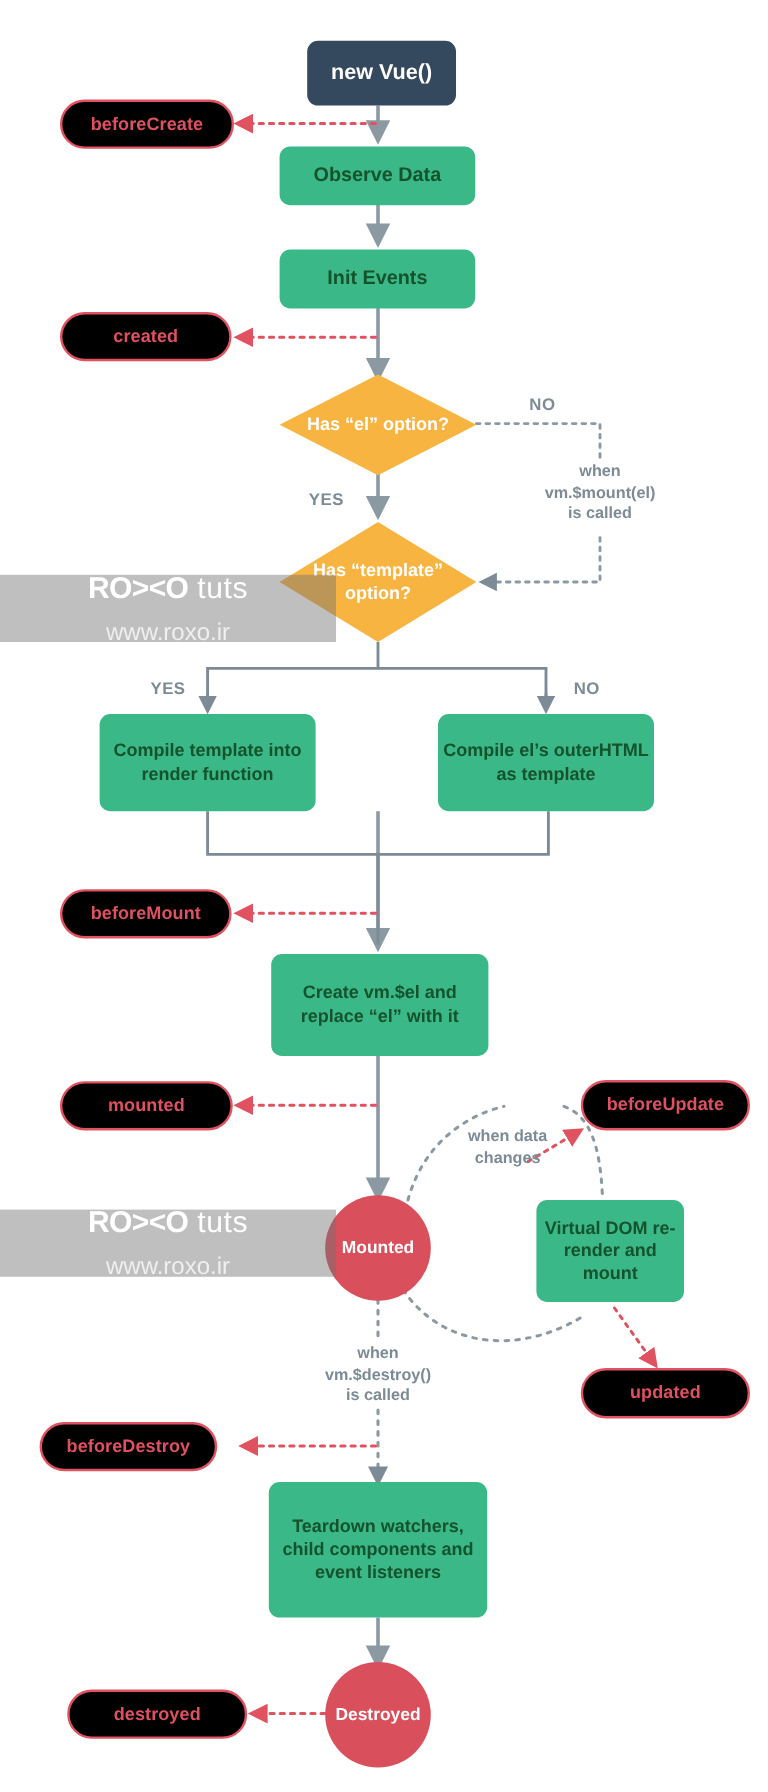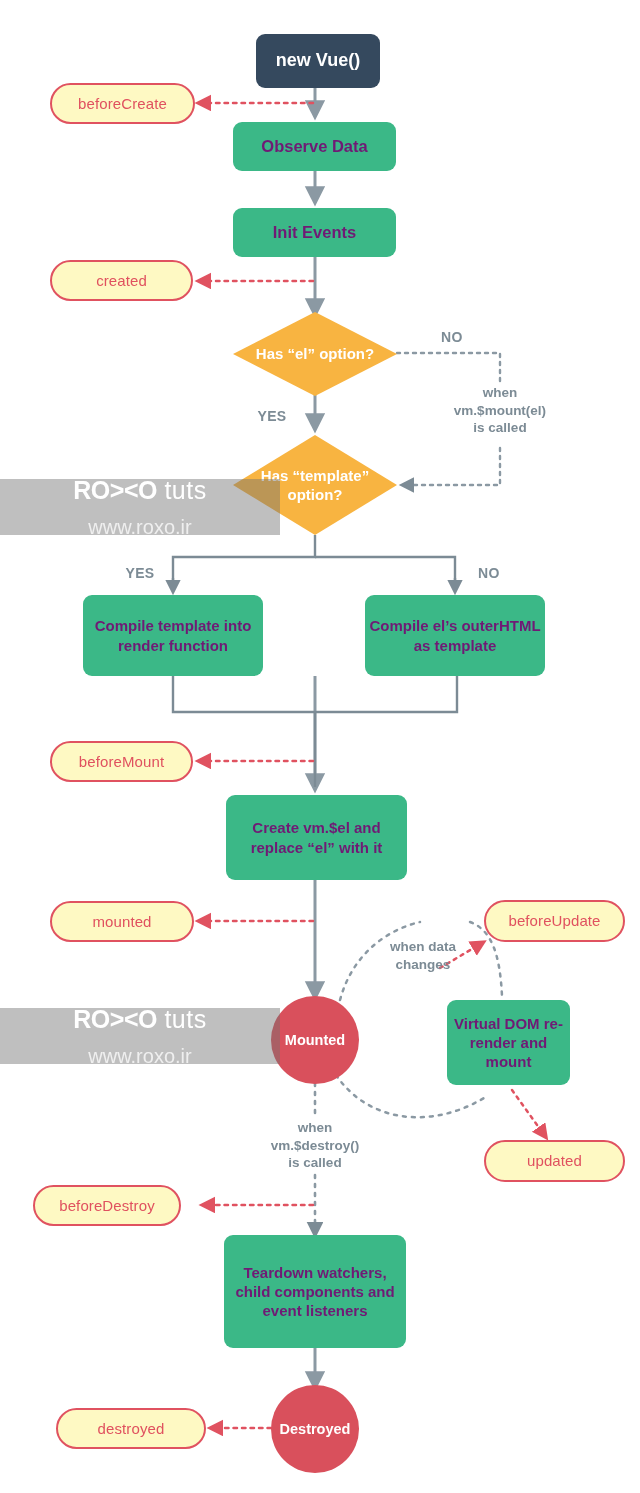--- a/index.html
+++ b/index.html
@@ -38,21 +38,21 @@
   .node-start {
     background: #35495e;
     color: #ffffff;
     border-radius: 9px;
     font-size: 18px;
     font-weight: bold;
   }
   .node-green {
     background: #36b37e;
     background: #3bb887;
-    color: #701a75;
+    color: #14532d;
     border-radius: 9px;
     font-size: 16.5px;
     font-weight: bold;
   }
   .node-green.small {
     font-size: 15px;
   }
   .node-diamond {
     color: #ffffff;
     font-size: 15px;
@@ -67,26 +67,26 @@
     background: #f8b441;
     -webkit-clip-path: polygon(50% 0, 100% 50%, 50% 100%, 0 50%);
     clip-path: polygon(50% 0, 100% 50%, 50% 100%, 0 50%);
     z-index: 0;
   }
   .diamond-label {
     position: relative;
     z-index: 1;
   }
   .node-hook {
-    background: #fef9c3;
+    background: #000000;
     border: 2.5px solid #e05260;
     color: #e0515f;
     border-radius: 22px;
     font-size: 15px;
-    font-weight: normal;
+    font-weight: bold;
     letter-spacing: 0.1px;
   }
   .node-circle {
     background: #d9505c;
     color: #ffffff;
     border-radius: 50%;
     font-size: 14.5px;
     font-weight: bold;
   }
   .edge-label {

